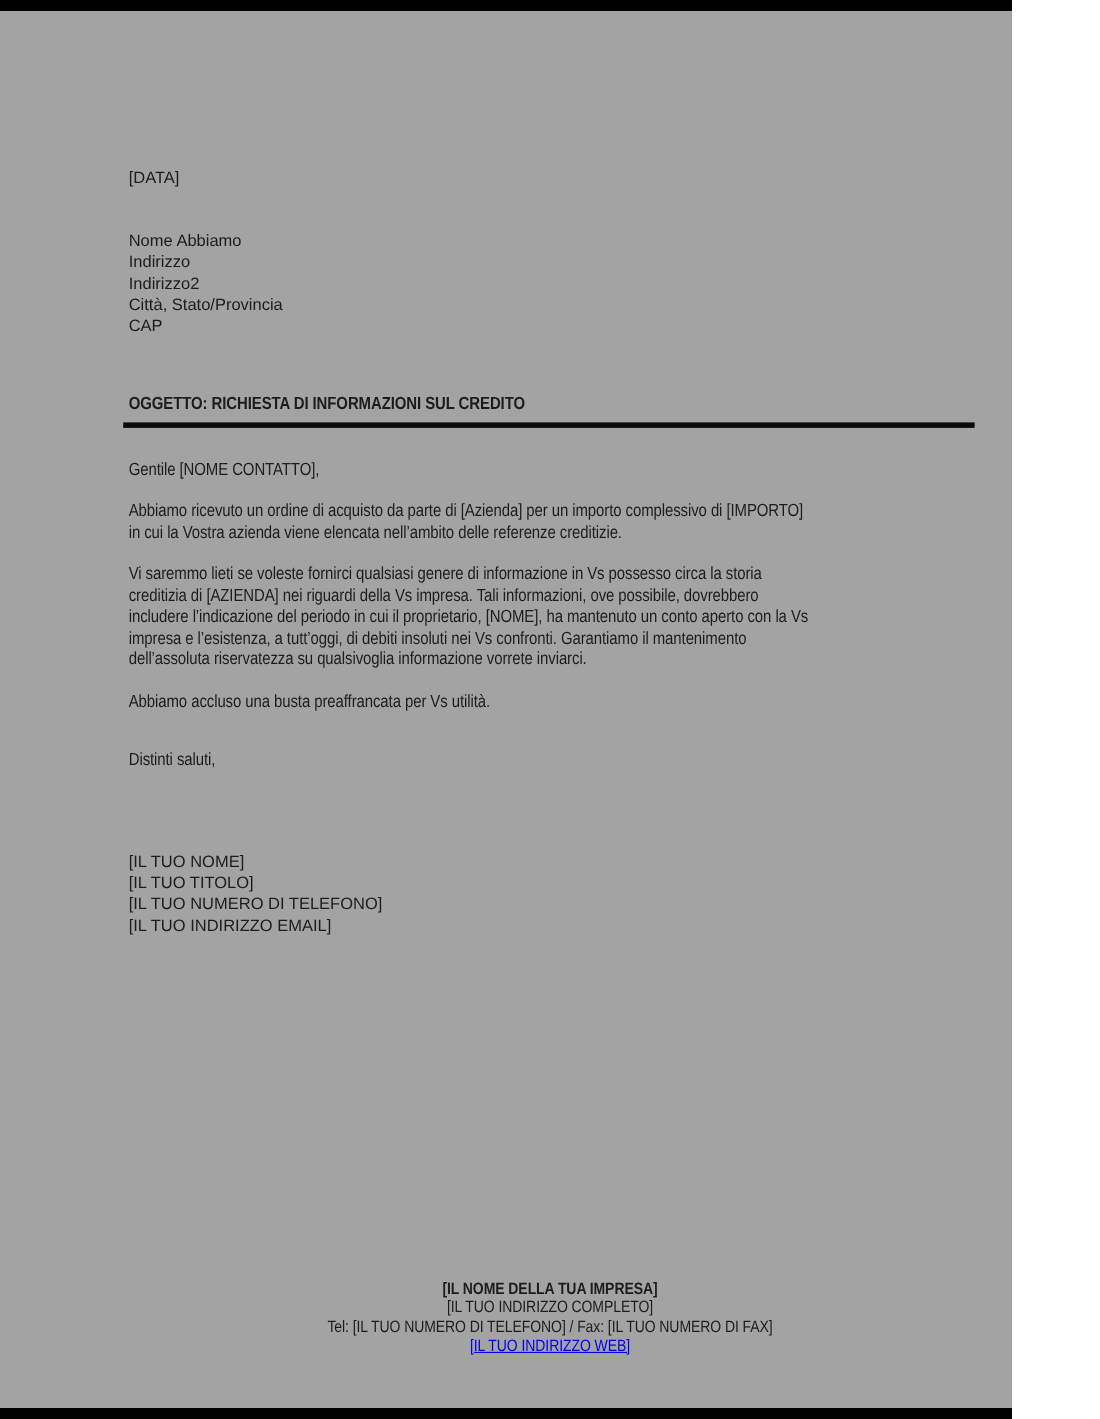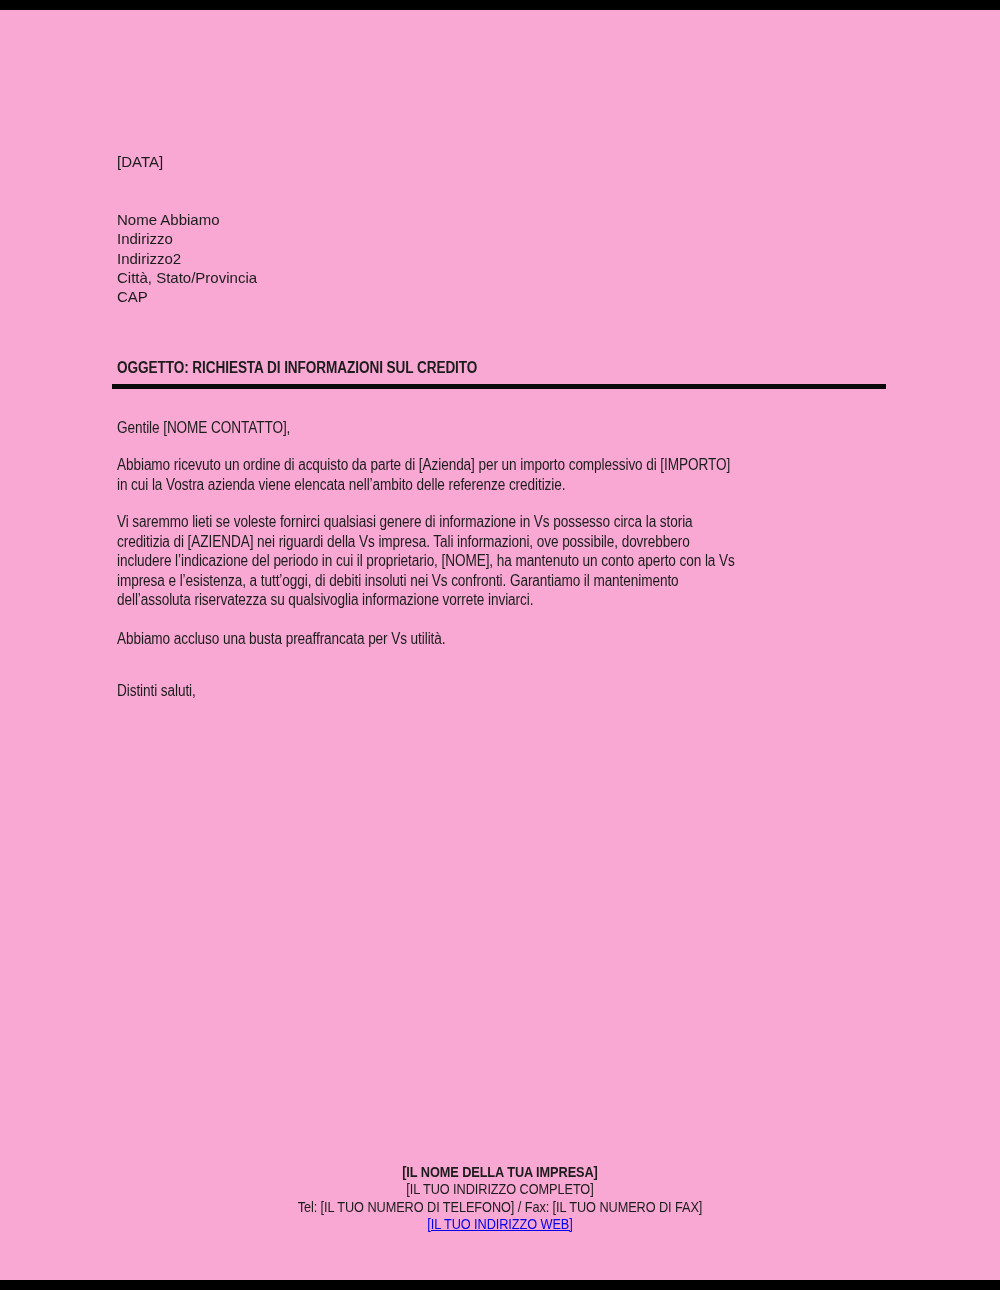--- a/index.html
+++ b/index.html
@@ -1,20 +1,20 @@
 <!DOCTYPE html>
 <html><head>
 <meta charset="utf-8">
 <style>
   html, body { margin: 0; padding: 0; background: #ffffff; }
   .page {
     position: relative;
-    width: 1000px;
+    width: 920px;
     height: 1290px;
-    background: #f9a8d4;
+    background: #a3a3a3;
     font-family: "Liberation Sans", sans-serif;
     color: #1c1c1c;
     overflow: hidden;
   }
   .edge-bar {
     position: absolute;
     left: 0;
     width: 1000px;
     height: 10px;
     background: #000000;
@@ -111,20 +111,24 @@
   <div class="abs narrow para2">Vi saremmo lieti se voleste fornirci qualsiasi genere di informazione in Vs possesso circa la storia
 creditizia di [AZIENDA] nei riguardi della Vs impresa. Tali informazioni, ove possibile, dovrebbero
 includere l’indicazione del periodo in cui il proprietario, [NOME], ha mantenuto un conto aperto con la Vs
 impresa e l’esistenza, a tutt’oggi, di debiti insoluti nei Vs confronti. Garantiamo il mantenimento
 dell’assoluta riservatezza su qualsivoglia informazione vorrete inviarci.</div>
 
   <div class="abs narrow para3">Abbiamo accluso una busta preaffrancata per Vs utilità.</div>
 
   <div class="abs narrow closing">Distinti saluti,</div>
 
+  <div class="abs plain signature">[IL TUO NOME]
+[IL TUO TITOLO]
+[IL TUO NUMERO DI TELEFONO]
+[IL TUO INDIRIZZO EMAIL]</div>
 
   <div class="footer">
     <div class="company">[IL NOME DELLA TUA IMPRESA]</div>
     <div>[IL TUO INDIRIZZO COMPLETO]</div>
     <div>Tel: [IL TUO NUMERO DI TELEFONO] / Fax: [IL TUO NUMERO DI FAX]</div>
     <div>
       <a href="#">[IL TUO INDIRIZZO WEB]</a>
     </div>
   </div>
 

